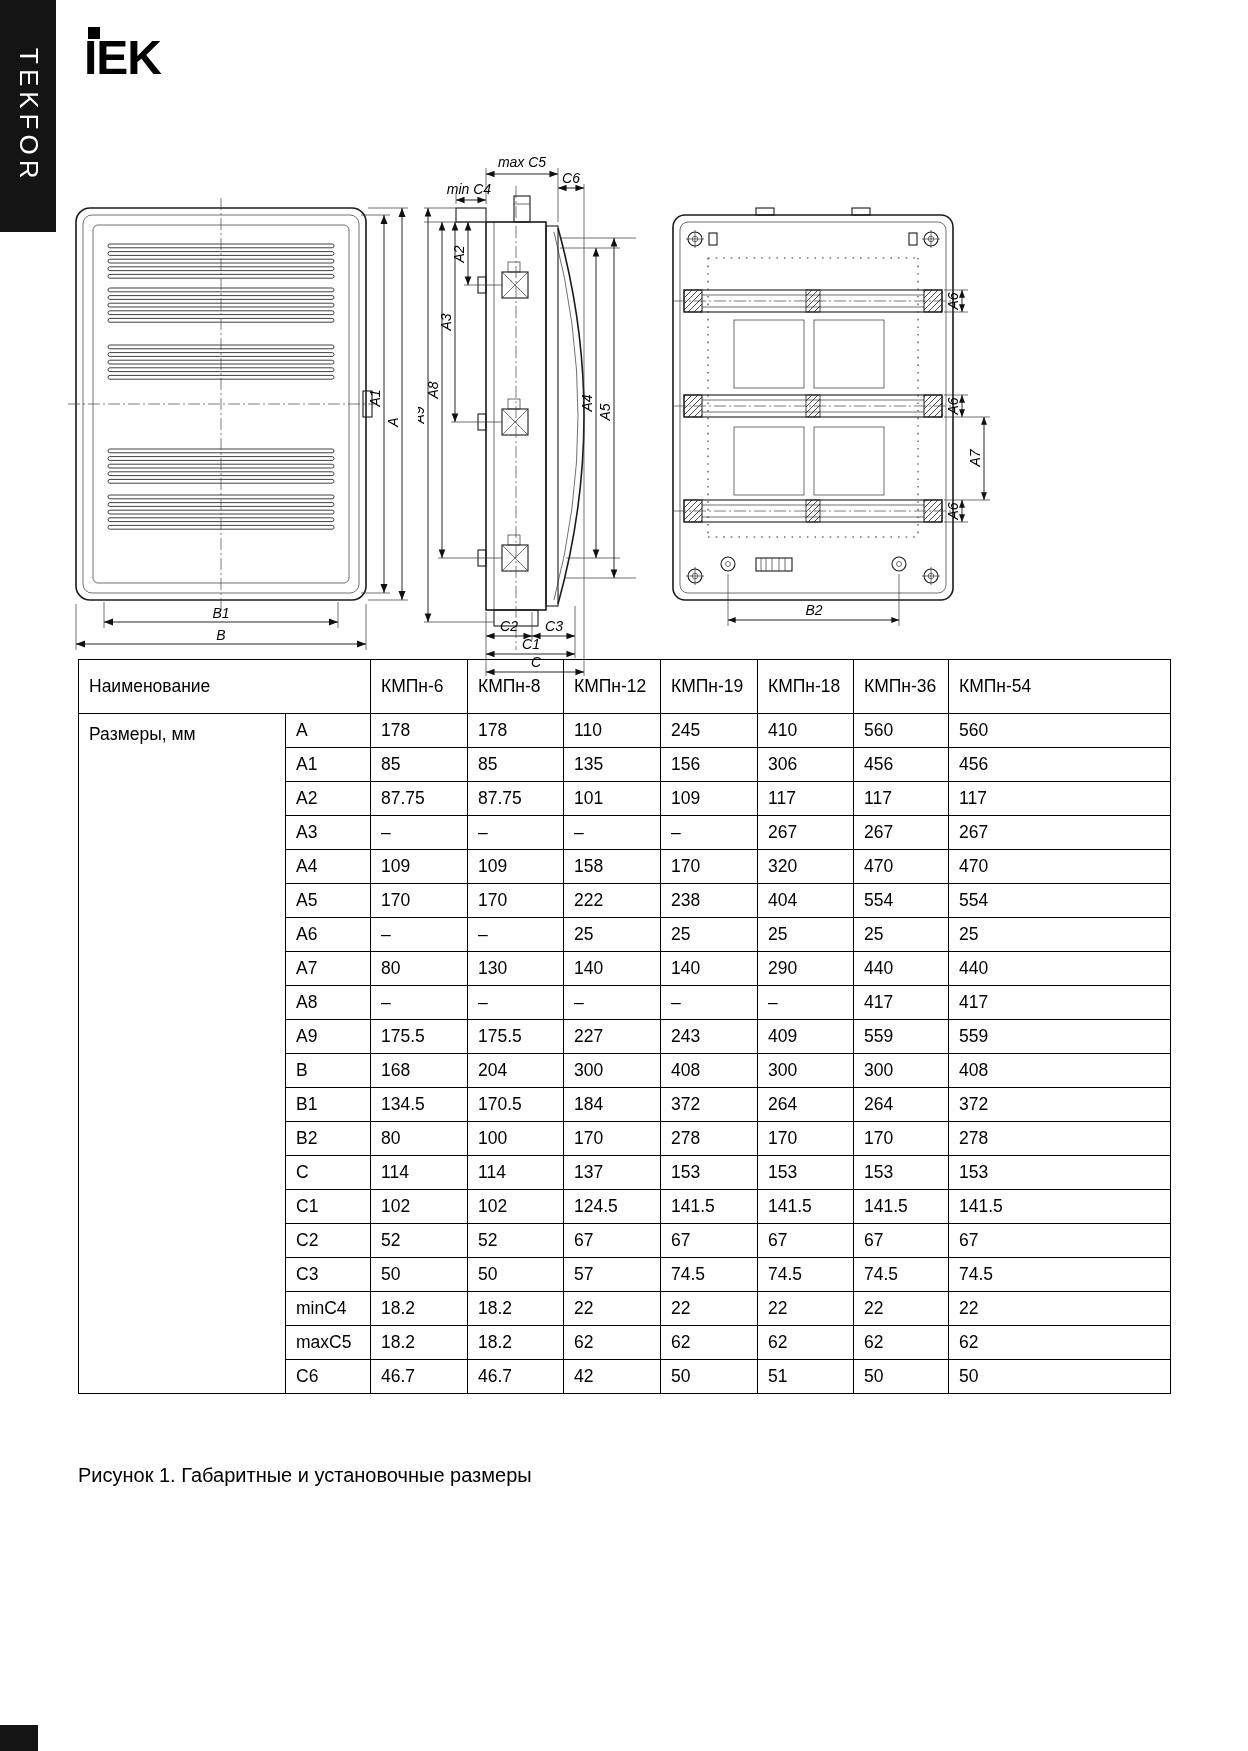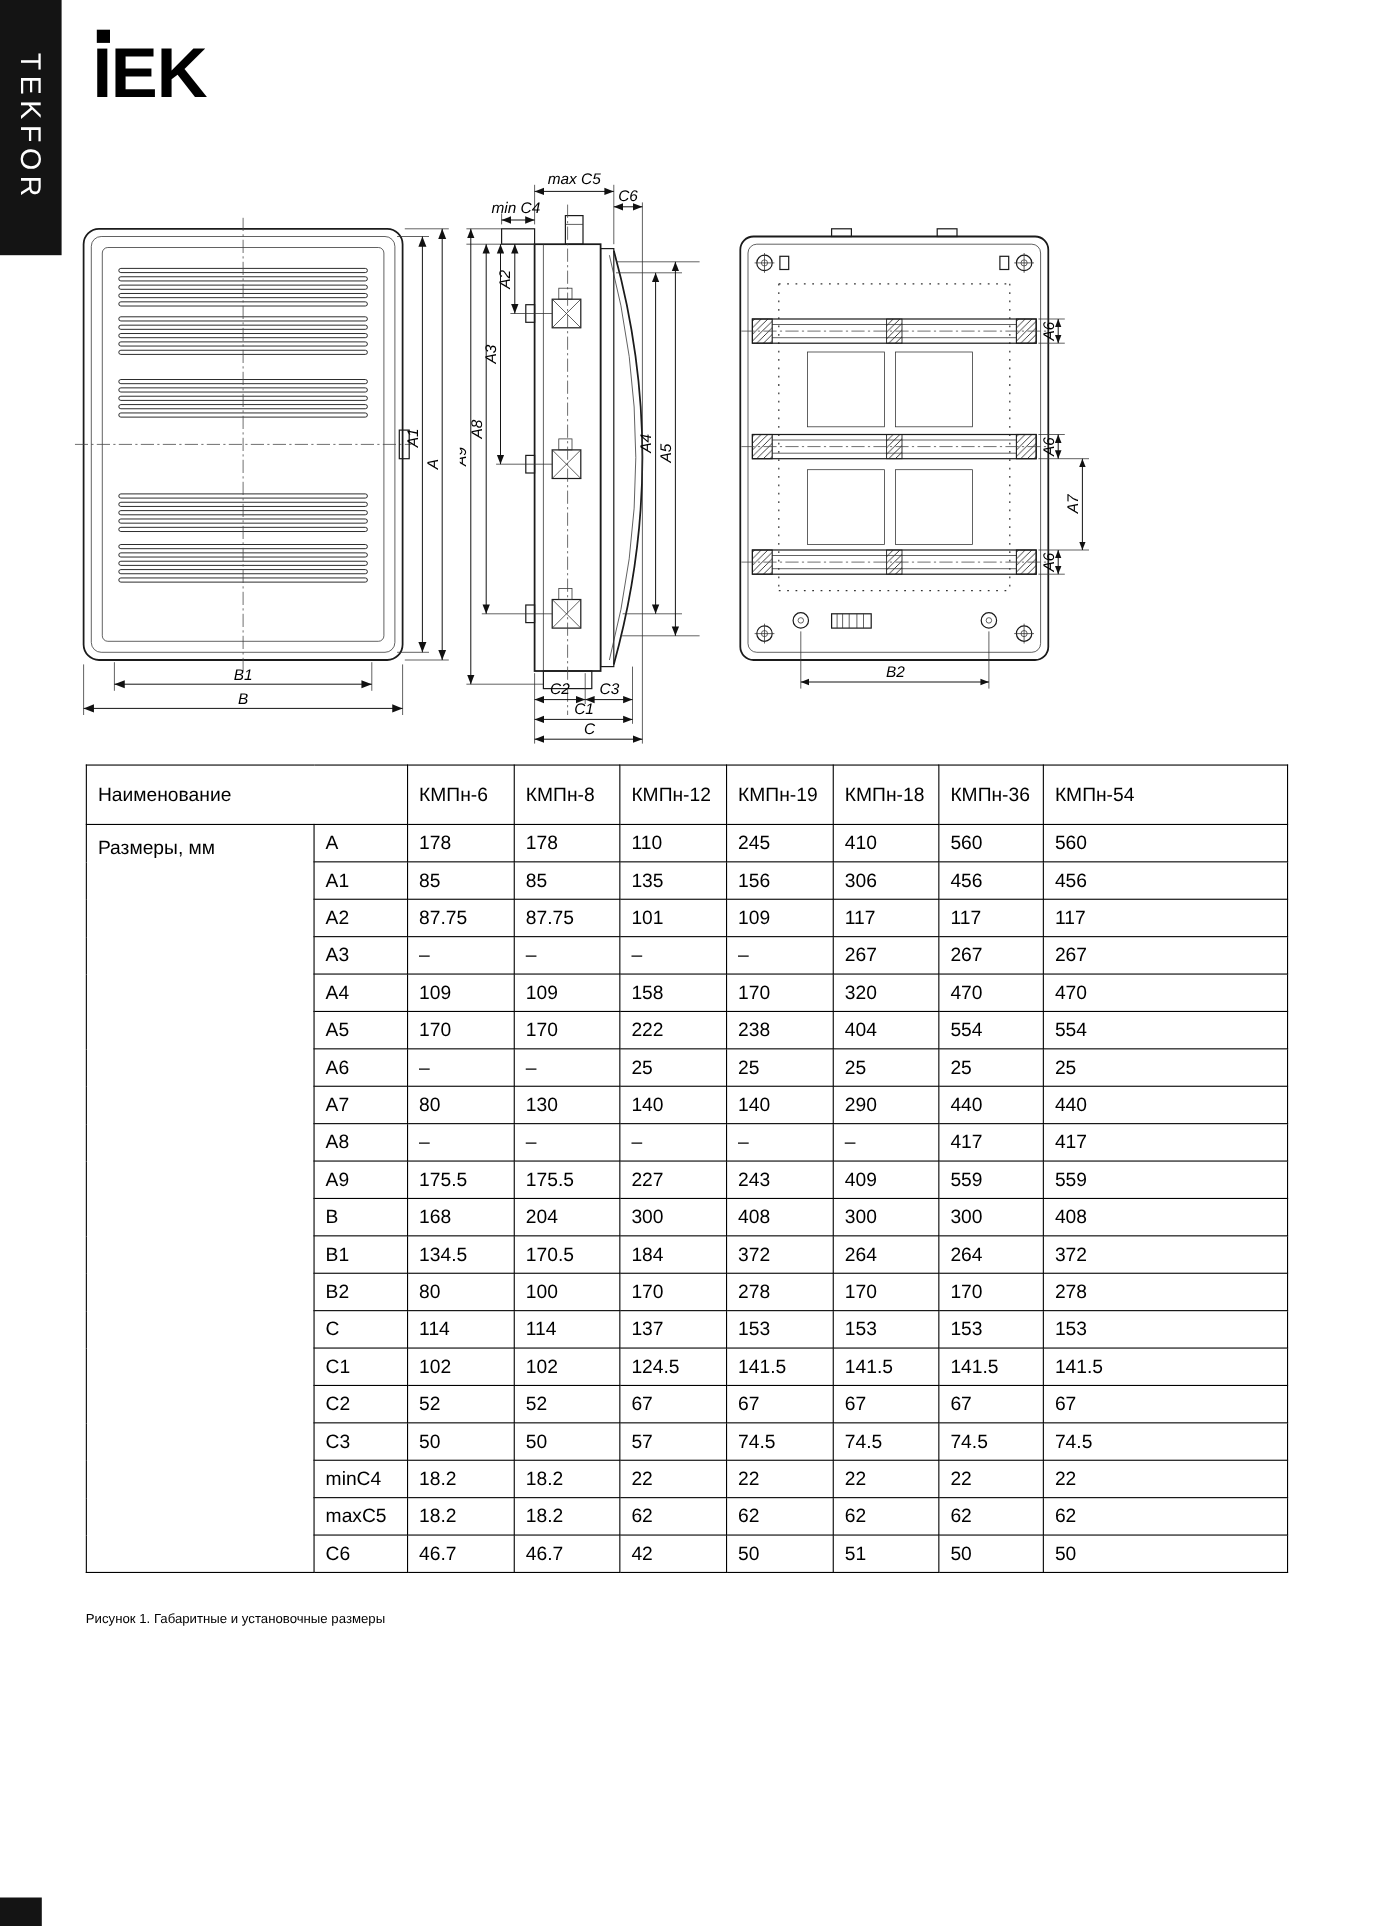--- a/index.html
+++ b/index.html
@@ -9,46 +9,46 @@
     font-family:"Liberation Sans", sans-serif; color:#000; overflow:hidden;
   }
   .black-tab {
     position:absolute; left:0; top:0; width:56px; height:232px; background:#141414;
     display:flex; align-items:center; justify-content:center;
   }
   .brand-vertical {
     writing-mode:vertical-rl; color:#fff; font-size:26px; letter-spacing:5px; font-weight:400;
   }
   .logo {
-    position:absolute; left:84px; top:34px; font-size:64px; font-weight:700;
+    position:absolute; left:84px; top:34px; font-size:48px; font-weight:700;
     line-height:1; letter-spacing:-1px;
   }
   .logo-dot { position:absolute; left:4px; top:-7px; width:12px; height:12px; background:#000; }
   .drawing { position:absolute; }
   svg text { font-family:"Liberation Sans", sans-serif; }
   .dlab { font-size:14px; font-style:italic; fill:#000; text-anchor:middle; }
   .ln   { fill:none; stroke:#1b1b1b; stroke-width:1.6; }
   .fn   { fill:none; stroke:#1b1b1b; stroke-width:1.1; }
   .tn   { fill:none; stroke:#333;    stroke-width:0.7; }
   .slat { fill:none; stroke:#2a2a2a; stroke-width:0.9; }
   .cl   { fill:none; stroke:#444; stroke-width:0.7; stroke-dasharray:12 3 2 3; }
   .ext  { stroke:#333; stroke-width:0.7; }
   .dim  { stroke:#111; stroke-width:0.9; }
   .dot  { stroke:#333; stroke-width:1.1; stroke-dasharray:1.6 6; fill:none; }
   .dims-table {
-    position:absolute; left:78px; top:695px; width:1092px;
+    position:absolute; left:78px; top:659px; width:1092px;
     border-collapse:collapse; table-layout:fixed;
   }
   .dims-table th, .dims-table td {
     border:1px solid #000; font-size:17.5px; font-weight:400; text-align:left;
     padding:0 10px; height:34px; vertical-align:middle; white-space:nowrap;
   }
   .dims-table th { height:54px; }
   .dims-table td.group-cell { vertical-align:top; padding-top:10px; }
-  .caption { position:absolute; left:78px; top:1464px; font-size:12px; }
+  .caption { position:absolute; left:78px; top:1464px; font-size:20px; }
   .page-corner-mark { position:absolute; left:0; top:1725px; width:38px; height:26px; background:#141414; }
 </style>
 </head>
 <body>
 
 <div class="page">
 
   <div class="black-tab">
     <div class="brand-vertical">TEKFOR</div>
   </div>

